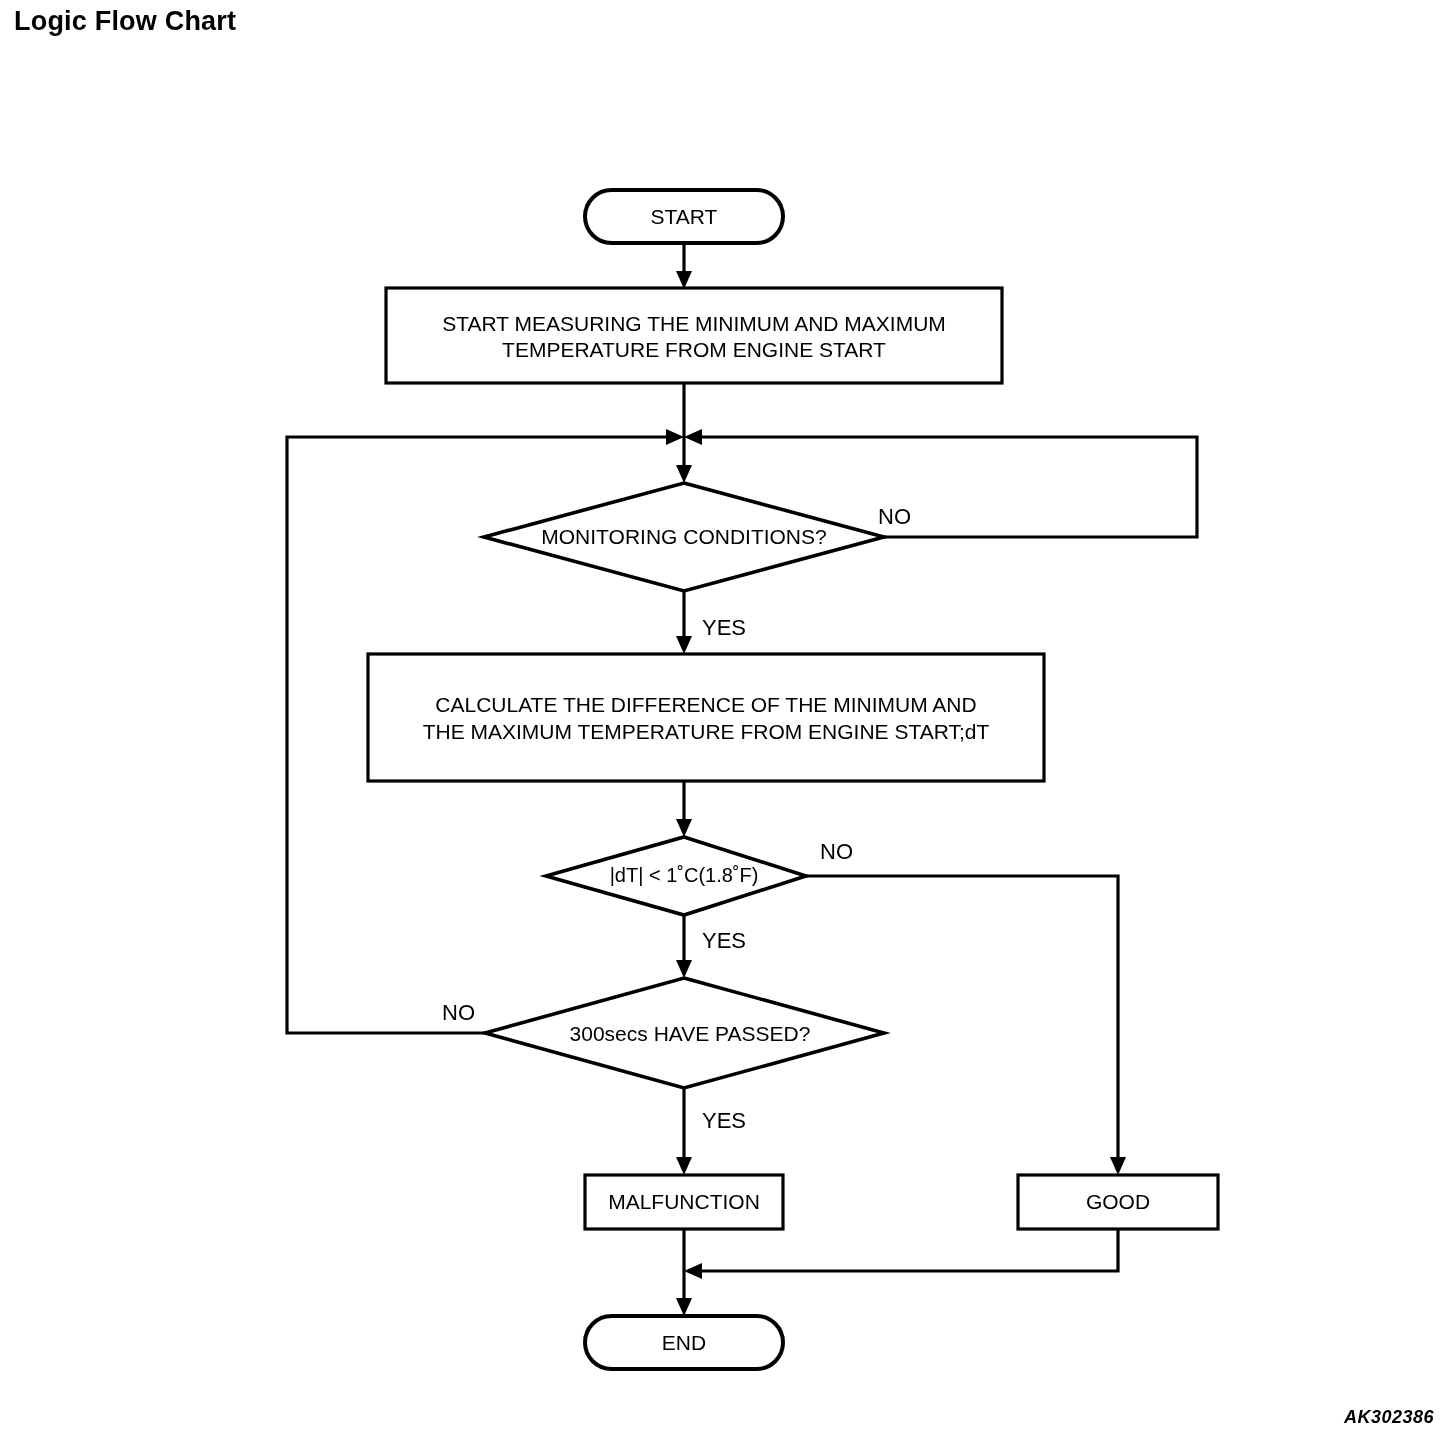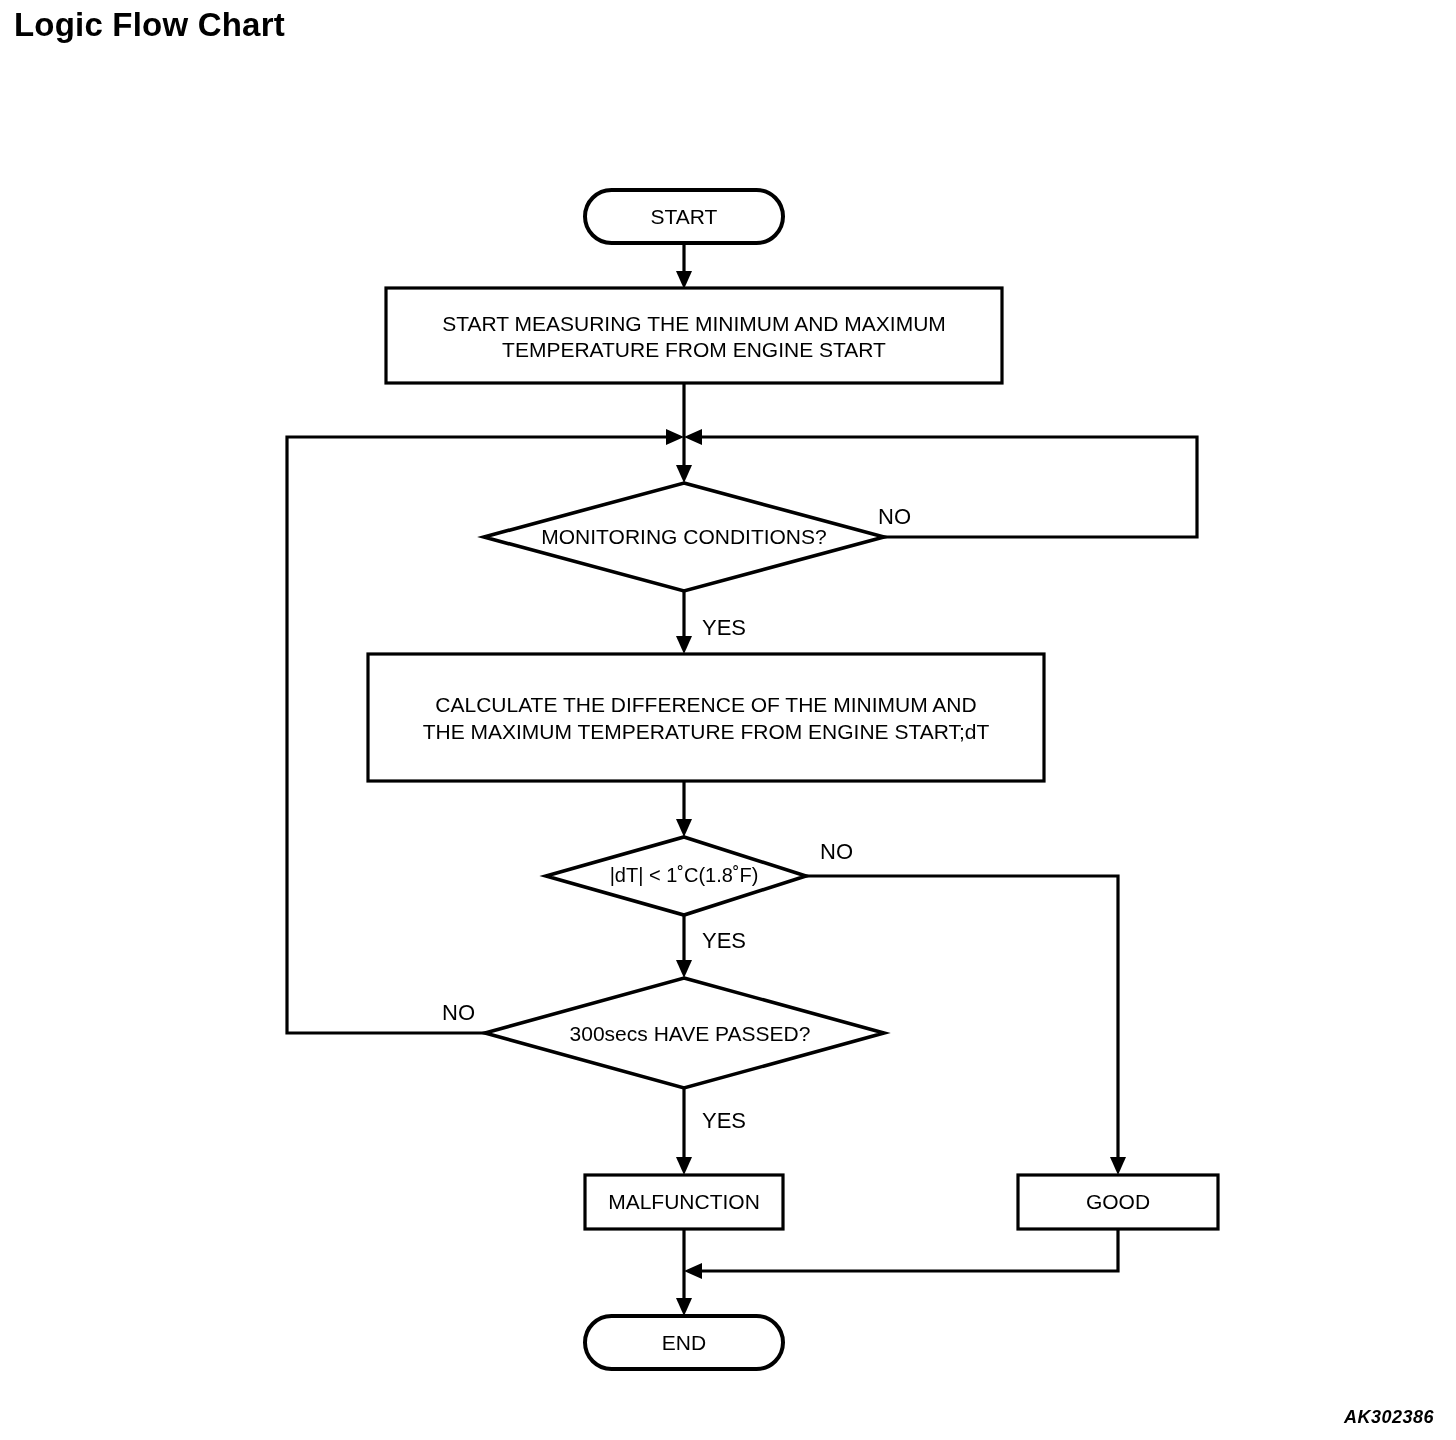--- a/index.html
+++ b/index.html
@@ -13,21 +13,21 @@
     height: 1440px;
     font-family: "Liberation Sans", sans-serif;
     color: #000000;
     position: relative;
     overflow: hidden;
   }
   #page-title {
     position: absolute;
     left: 14px;
     top: 6px;
-    font-size: 33px;
+    font-size: 27px;
     font-weight: bold;
     letter-spacing: 0.2px;
     white-space: nowrap;
   }
   #chart-area {
     position: absolute;
     left: 0;
     top: 0;
     width: 1280px;
     height: 1440px;

